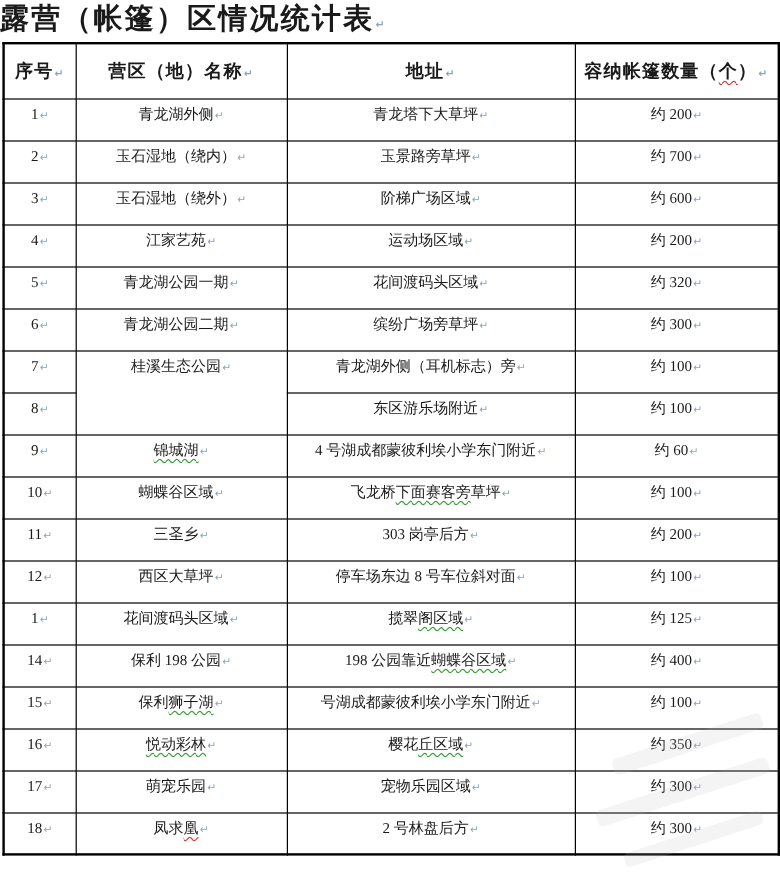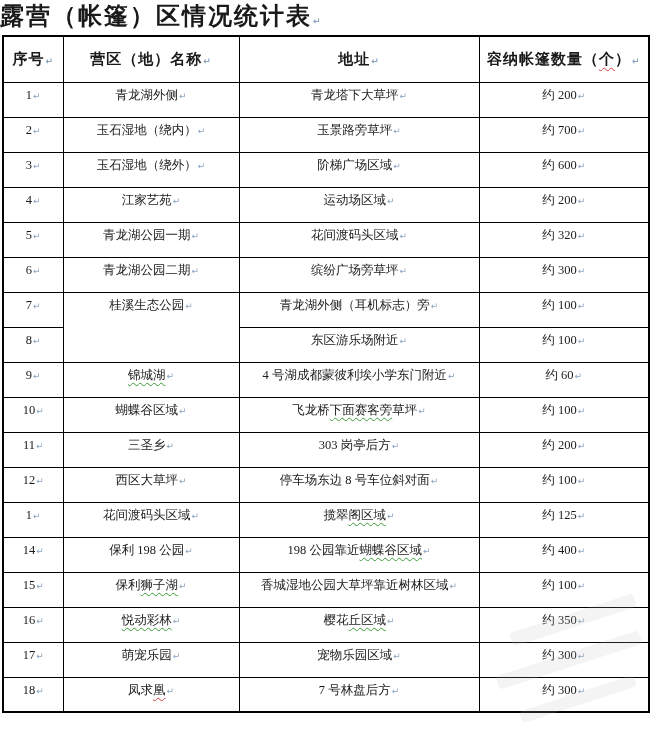--- a/index.html
+++ b/index.html
@@ -186,39 +186,39 @@
         </tr>
         <tr>
           <td><span>14</span><span class="pmark">↵</span></td>
           <td><span>保利 198 公园</span><span class="pmark">↵</span></td>
           <td><span>198 公园靠近</span><span class="wavy-green">蝴蝶谷区域</span><span class="pmark">↵</span></td>
           <td><span>约 400</span><span class="pmark">↵</span></td>
         </tr>
         <tr>
           <td><span>15</span><span class="pmark">↵</span></td>
           <td><span>保利</span><span class="wavy-green">狮子湖</span><span class="pmark">↵</span></td>
-          <td><span>香城湿地公园大草坪靠近树林区域</span><span class="pmark">↵</span></td>
+          <td><span>号湖成都蒙彼利埃小学东门附近</span><span class="pmark">↵</span></td>
           <td><span>约 100</span><span class="pmark">↵</span></td>
         </tr>
         <tr>
           <td><span>16</span><span class="pmark">↵</span></td>
           <td><span class="wavy-green">悦动彩林</span><span class="pmark">↵</span></td>
           <td><span>樱花</span><span class="wavy-green">丘区域</span><span class="pmark">↵</span></td>
           <td><span>约 350</span><span class="pmark">↵</span></td>
         </tr>
         <tr>
           <td><span>17</span><span class="pmark">↵</span></td>
           <td><span>萌宠乐园</span><span class="pmark">↵</span></td>
           <td><span>宠物乐园区域</span><span class="pmark">↵</span></td>
           <td><span>约 300</span><span class="pmark">↵</span></td>
         </tr>
         <tr>
           <td><span>18</span><span class="pmark">↵</span></td>
           <td><span>凤求</span><span class="wavy-red">凰</span><span class="pmark">↵</span></td>
-          <td><span>7 号林盘后方</span><span class="pmark">↵</span></td>
+          <td><span>2 号林盘后方</span><span class="pmark">↵</span></td>
           <td><span>约 300</span><span class="pmark">↵</span></td>
         </tr>
       </tbody>
   </table>
 
   <div class="watermark">
     <div class="wm-bar b1"></div>
     <div class="wm-bar b2"></div>
     <div class="wm-bar b3"></div>
   </div>

